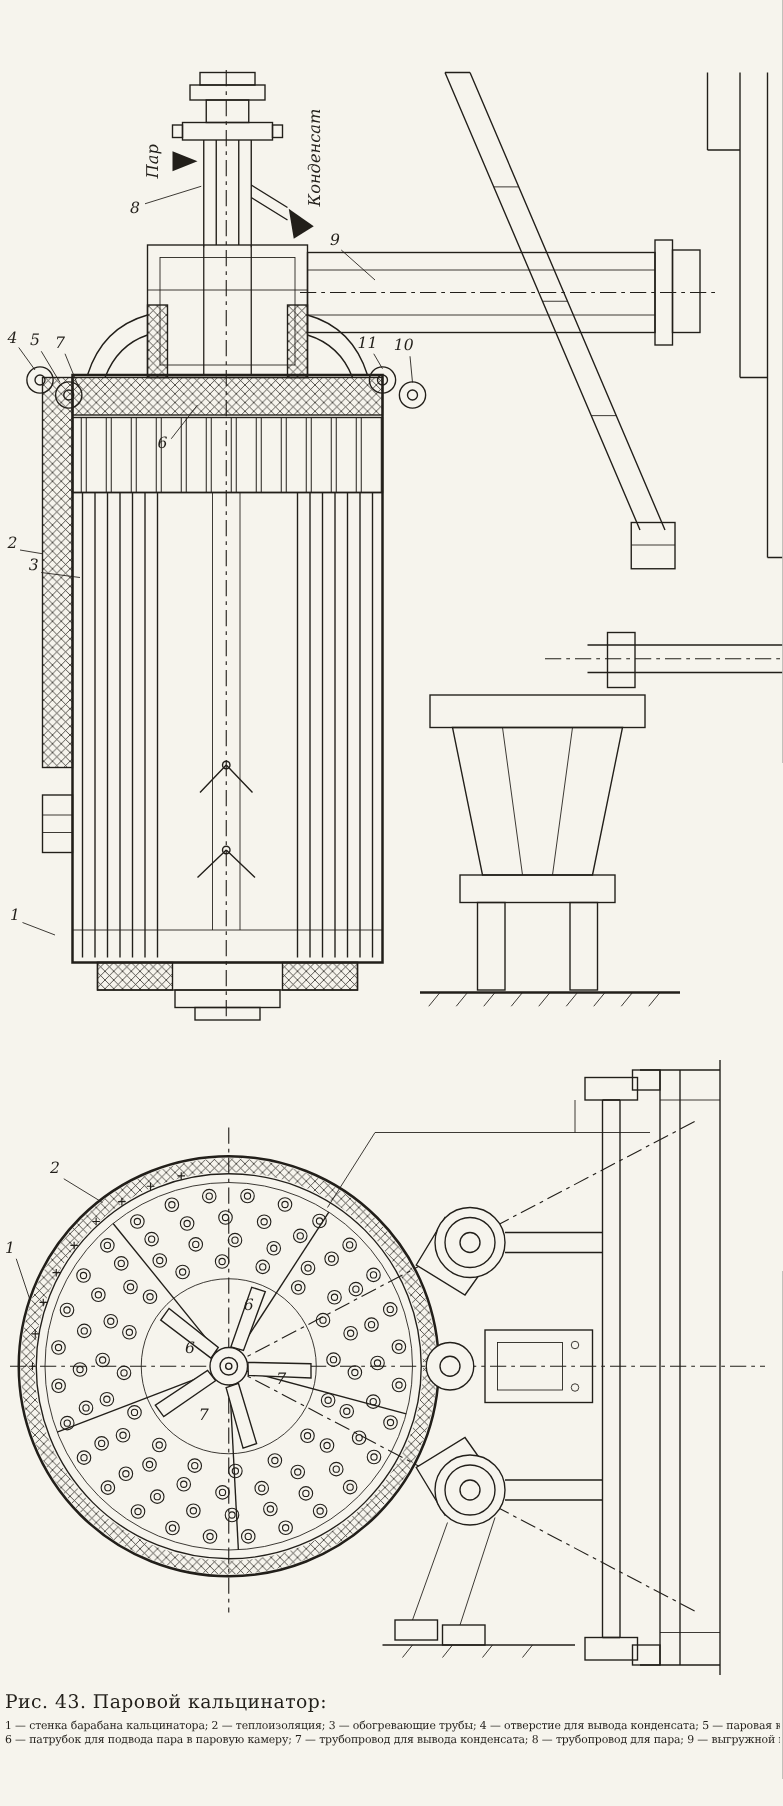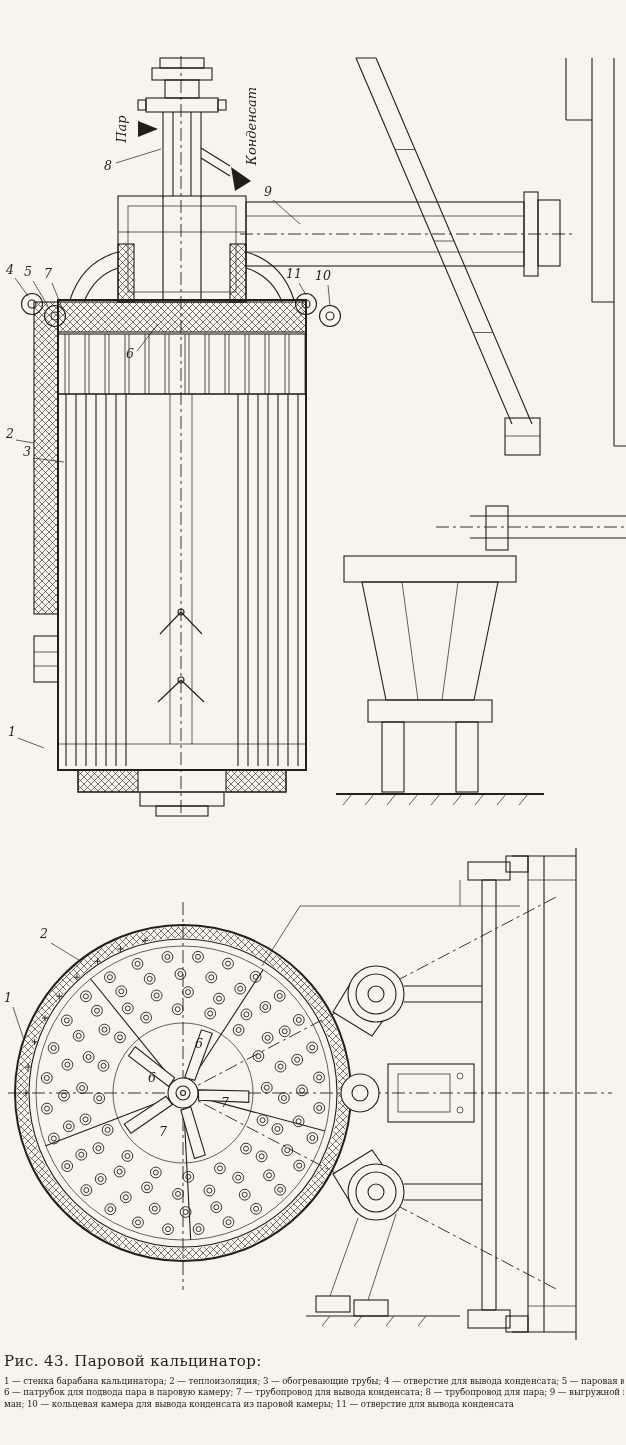--- a/index.html
+++ b/index.html
@@ -472,17 +472,16 @@
       <path class="thin" d="M330 1316l-8 10 M362 1316l-8 10 M394 1316l-8 10 M426 1316l-8 10"></path>
     </g>
   </g>
 </svg>
 
 <figure style="margin:0">
   <figcaption class="caption">
     <div class="cap-title">Рис. 43. Паровой кальцинатор:</div>
     <div class="cap-line">1 — стенка барабана кальцинатора; 2 — теплоизоляция; 3 — обогревающие трубы; 4 — отверстие для вывода конденсата; 5 — паровая камера;</div>
     <div class="cap-line">6 — патрубок для подвода пара в паровую камеру; 7 — трубопровод для вывода конденсата; 8 — трубопровод для пара; 9 — выгружной кар-</div>
-    <div class="cap-line">ман; 10 — кольцевая камера для вывода конденсата из паровой камеры; 11 — отверстие для вывода конденсата</div>
   </figcaption>
 </figure>
 
 </div>
 
 </body></html>

